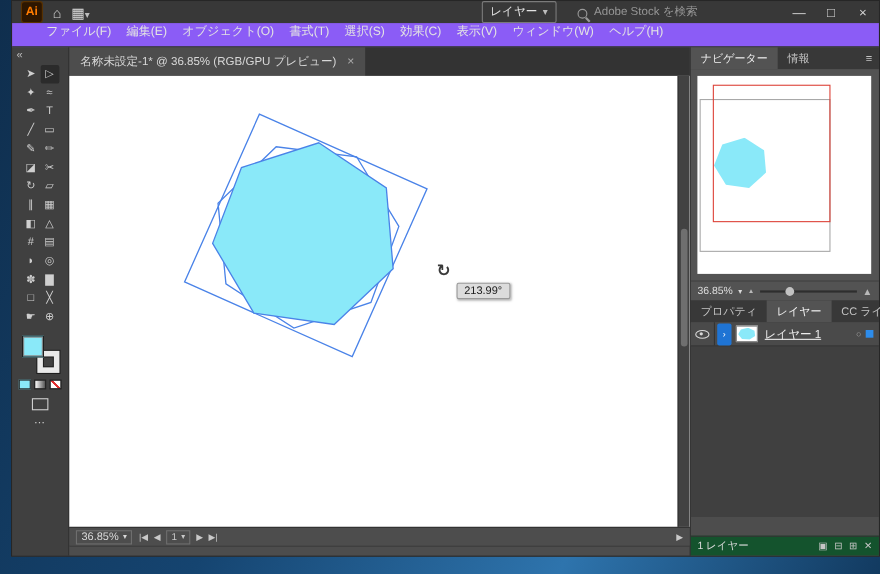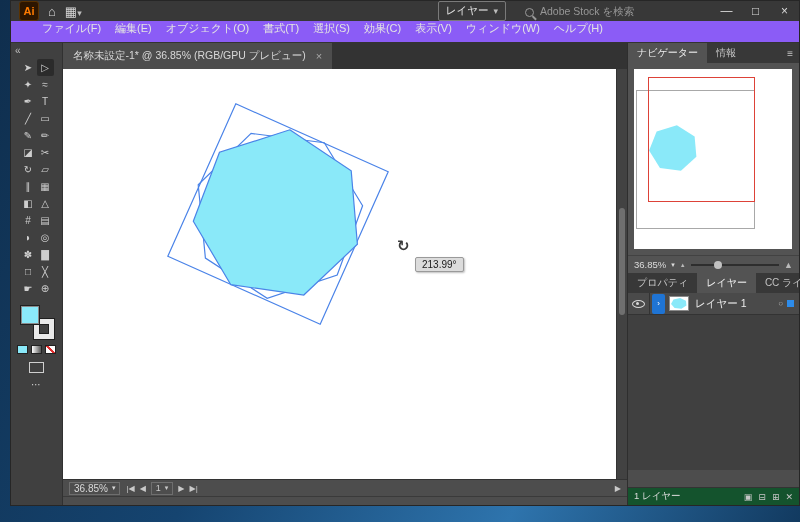--- a/index.html
+++ b/index.html
@@ -133,21 +133,21 @@
   .eye::after { content:""; position:absolute; left:4px; top:5px; width:3px; height:3px;
     background:#d8d8d8; border-radius:50%; }
   .expander { width:13px; height:20px; margin-left:2px; background:#1f74d4; color:#fff;
     font-size:8px; display:flex; align-items:center; justify-content:center;
     border-radius:2px; }
   .layer-thumb { width:20px; height:15px; background:#fff; border:1px solid #8a8a8a;
     margin-left:4px; position:relative; }
   .layer-thumb::after { content:""; position:absolute; inset:1px; background:#8ae9f9;
     clip-path:polygon(56.9% 0.5%,93.1% 24.6%,96.7% 67.8%,65.2% 97.6%,22.3% 91.6%,0.2% 54.2%,15.6% 13.7%); }
   .layer-name { font-size:10.5px; color:#ececec; margin-left:6px; flex:1;
-    white-space:nowrap; overflow:hidden; }
+    white-space:nowrap; overflow:hidden;text-decoration:underline; }
   .target-circle { color:#b5b5b5; font-size:8px; margin-right:4px; }
   .sel-square { width:7px; height:7px; background:#2d8ceb; margin-right:5px; }
 
   .layers-footer { height:18px; background:#14532d; border-top:1px solid #333;
     display:flex; align-items:center; padding:0 6px; gap:6px; font-size:9.5px;
     color:#dcdcdc; flex:0 0 auto;margin-top:17px; }
   .lf-icons { margin-left:auto; display:flex; gap:6px; color:#c6c6c6; font-size:9px; }
 </style>
 </head>
 <body>

